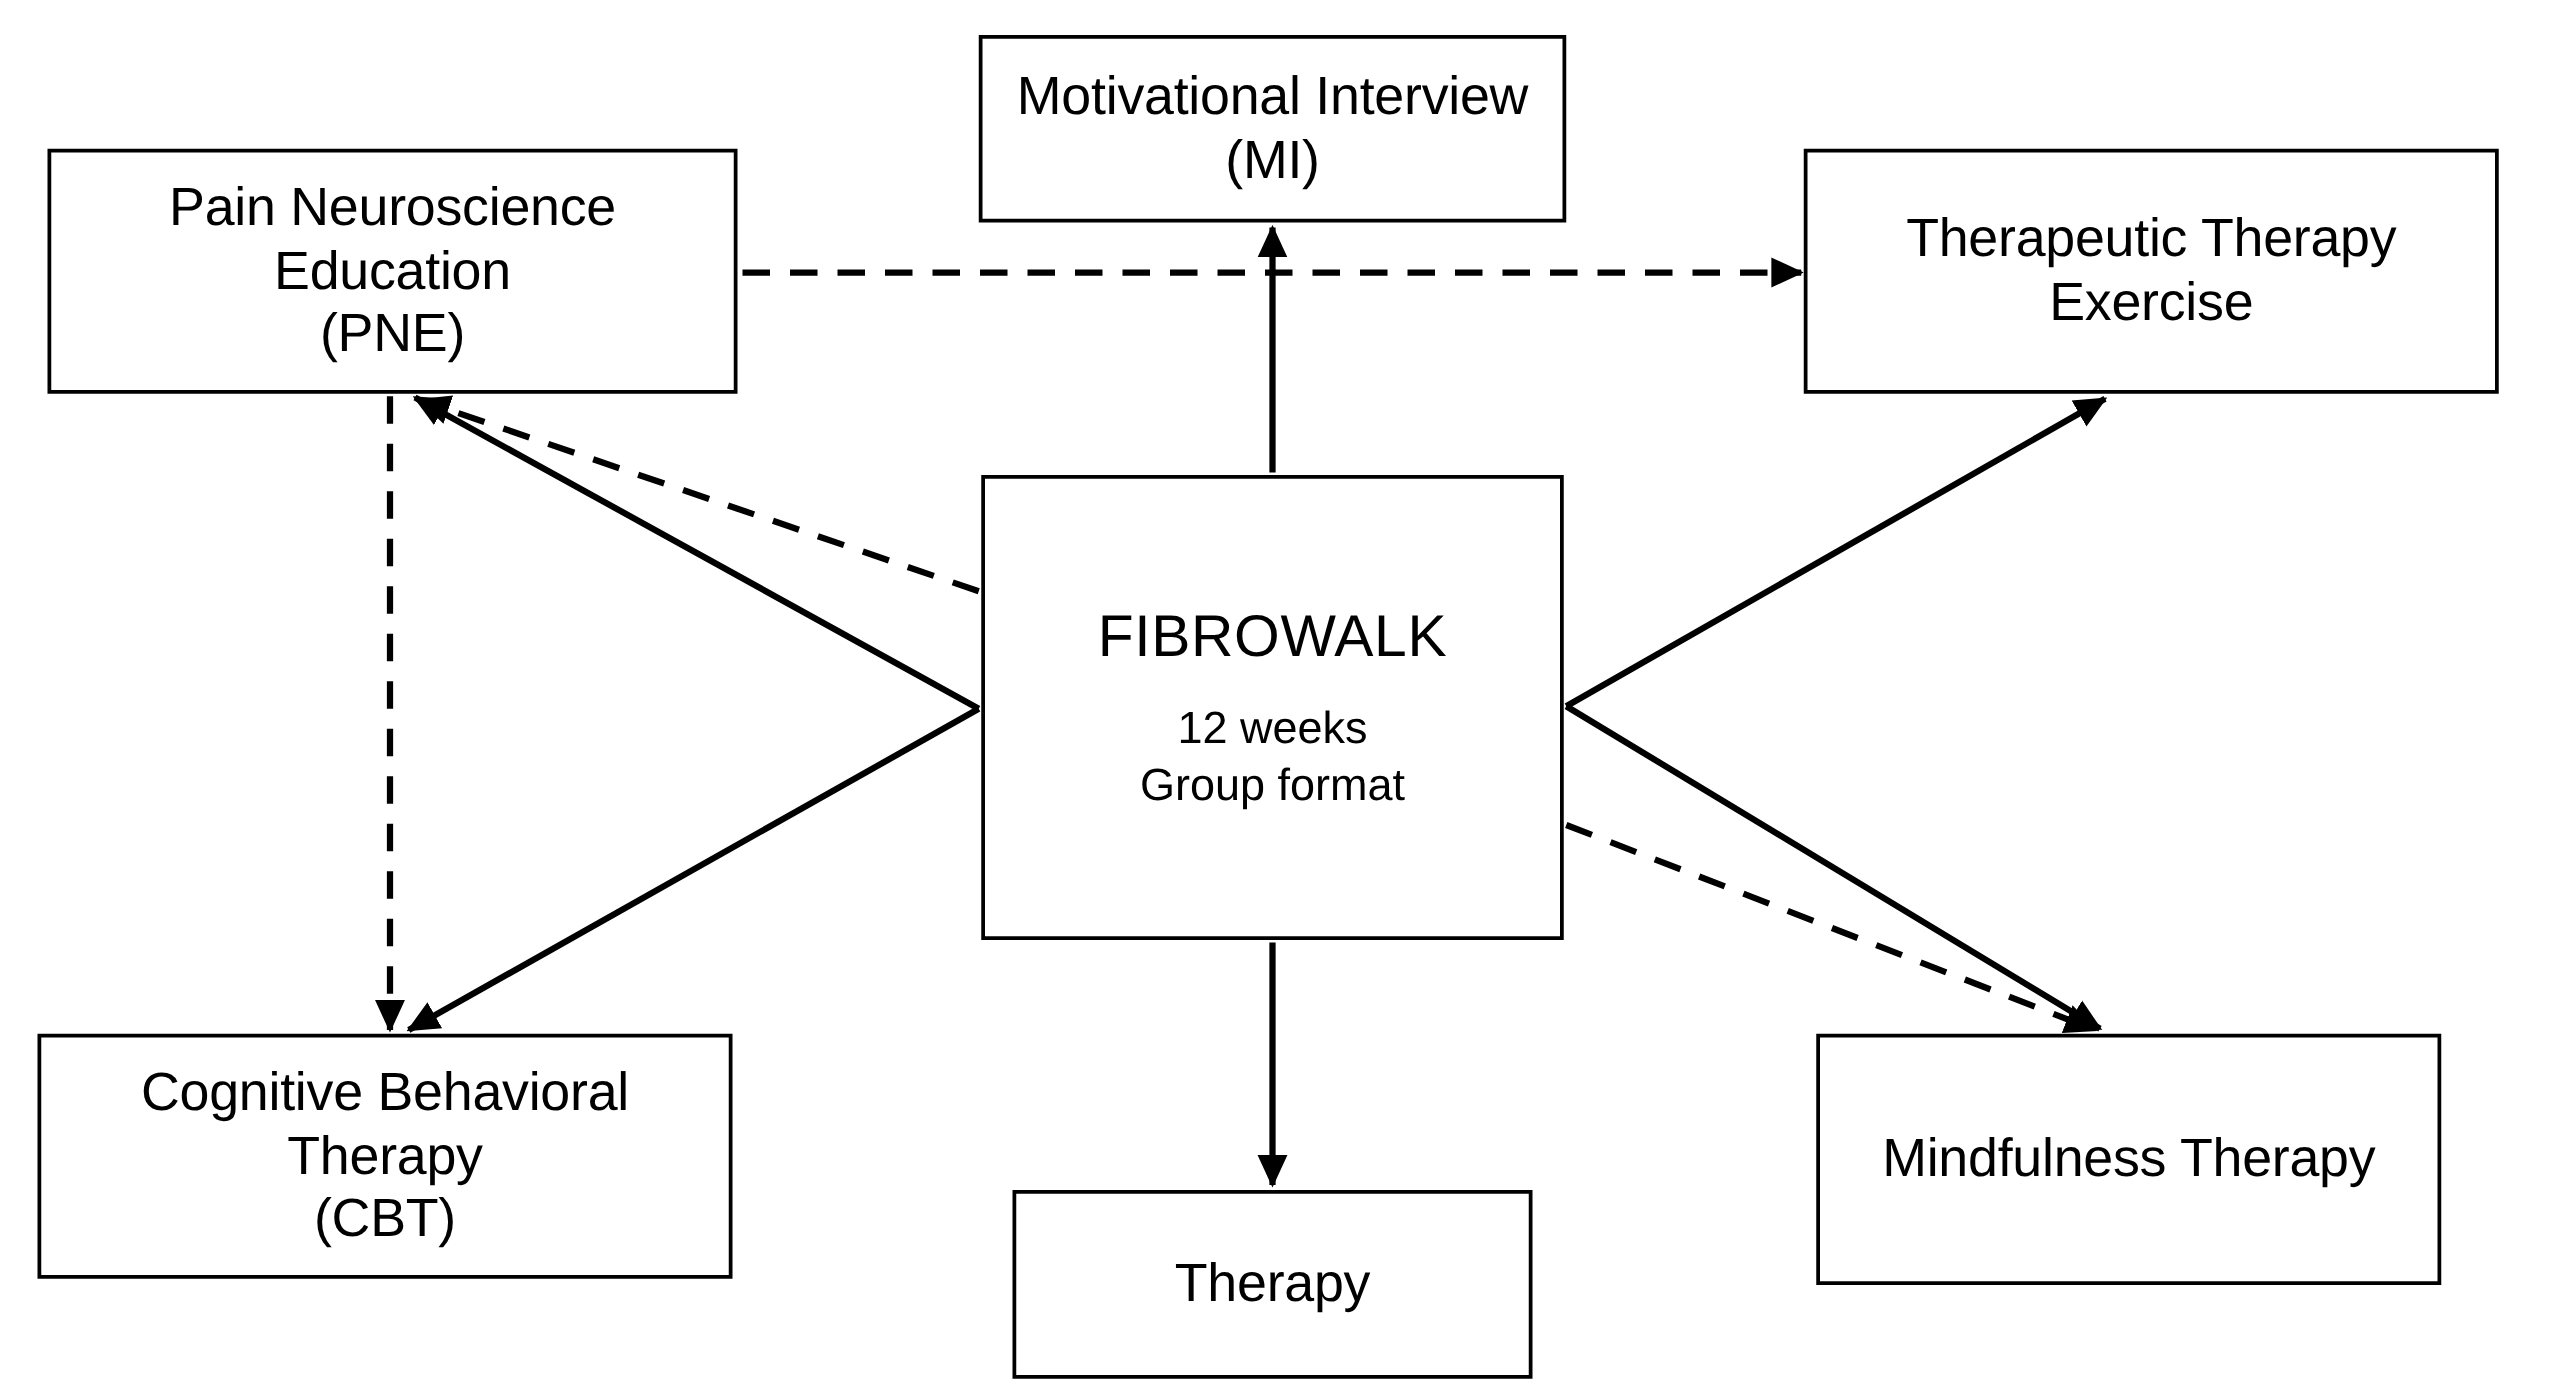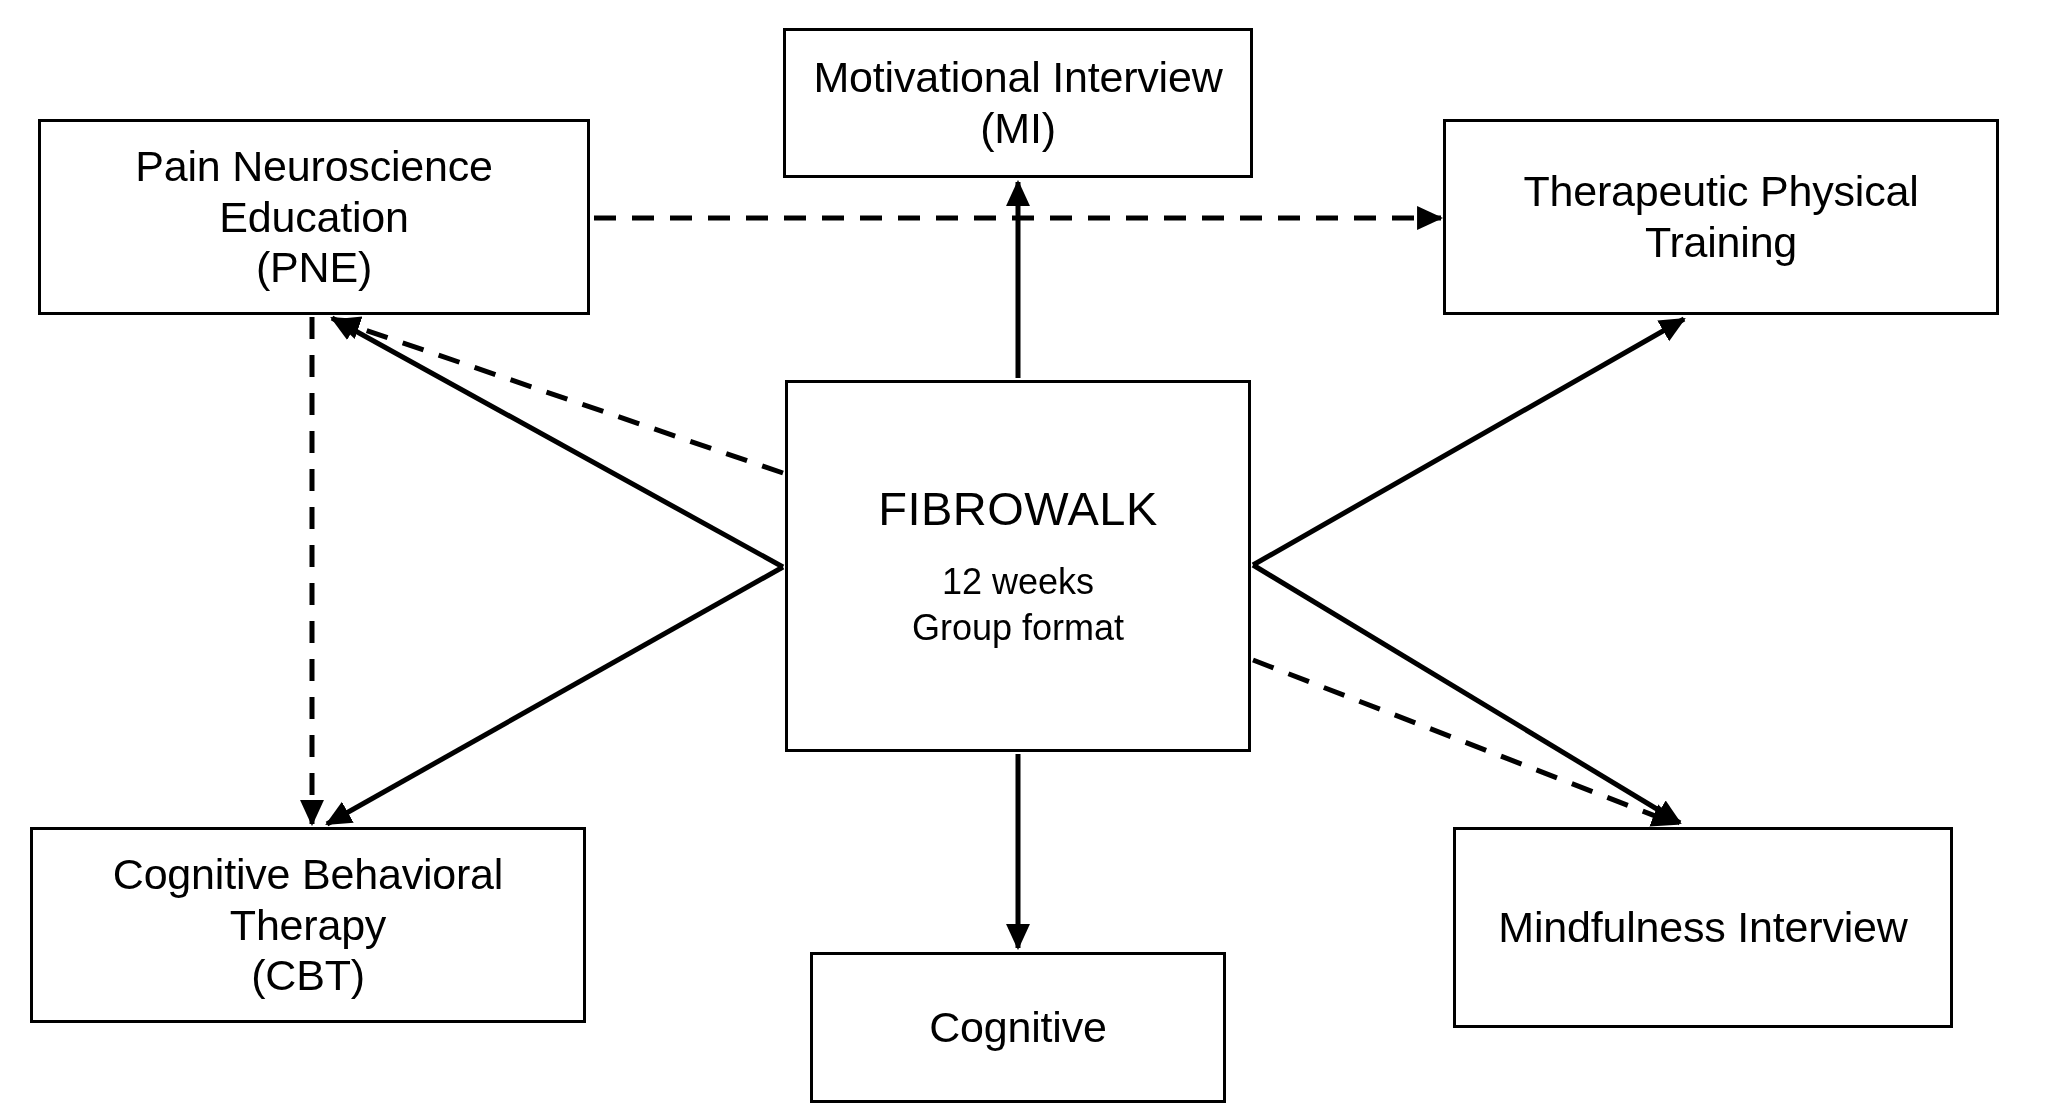--- a/index.html
+++ b/index.html
@@ -106,35 +106,35 @@
     <div class="node-label">Pain Neuroscience Education
 (PNE)</div>
   </div>
 
   <div class="node-box" id="node-mi">
     <div class="node-label">Motivational Interview
 (MI)</div>
   </div>
 
   <div class="node-box" id="node-tpe">
-    <div class="node-label">Therapeutic Physical Training</div>
+    <div class="node-label">Therapeutic Therapy Exercise</div>
   </div>
 
   <div class="node-box" id="node-center">
     <div class="node-label center-title">FIBROWALK</div>
     <div class="node-sub">12 weeks
 Group format</div>
   </div>
 
   <div class="node-box" id="node-cbt">
     <div class="node-label">Cognitive Behavioral Therapy
 (CBT)</div>
   </div>
 
   <div class="node-box" id="node-mind">
-    <div class="node-label">Mindfulness Interview</div>
+    <div class="node-label">Mindfulness Therapy</div>
   </div>
 
   <div class="node-box" id="node-hw">
-    <div class="node-label">Cognitive</div>
+    <div class="node-label">Therapy</div>
   </div>
 
 </div>
 
 </body></html>

